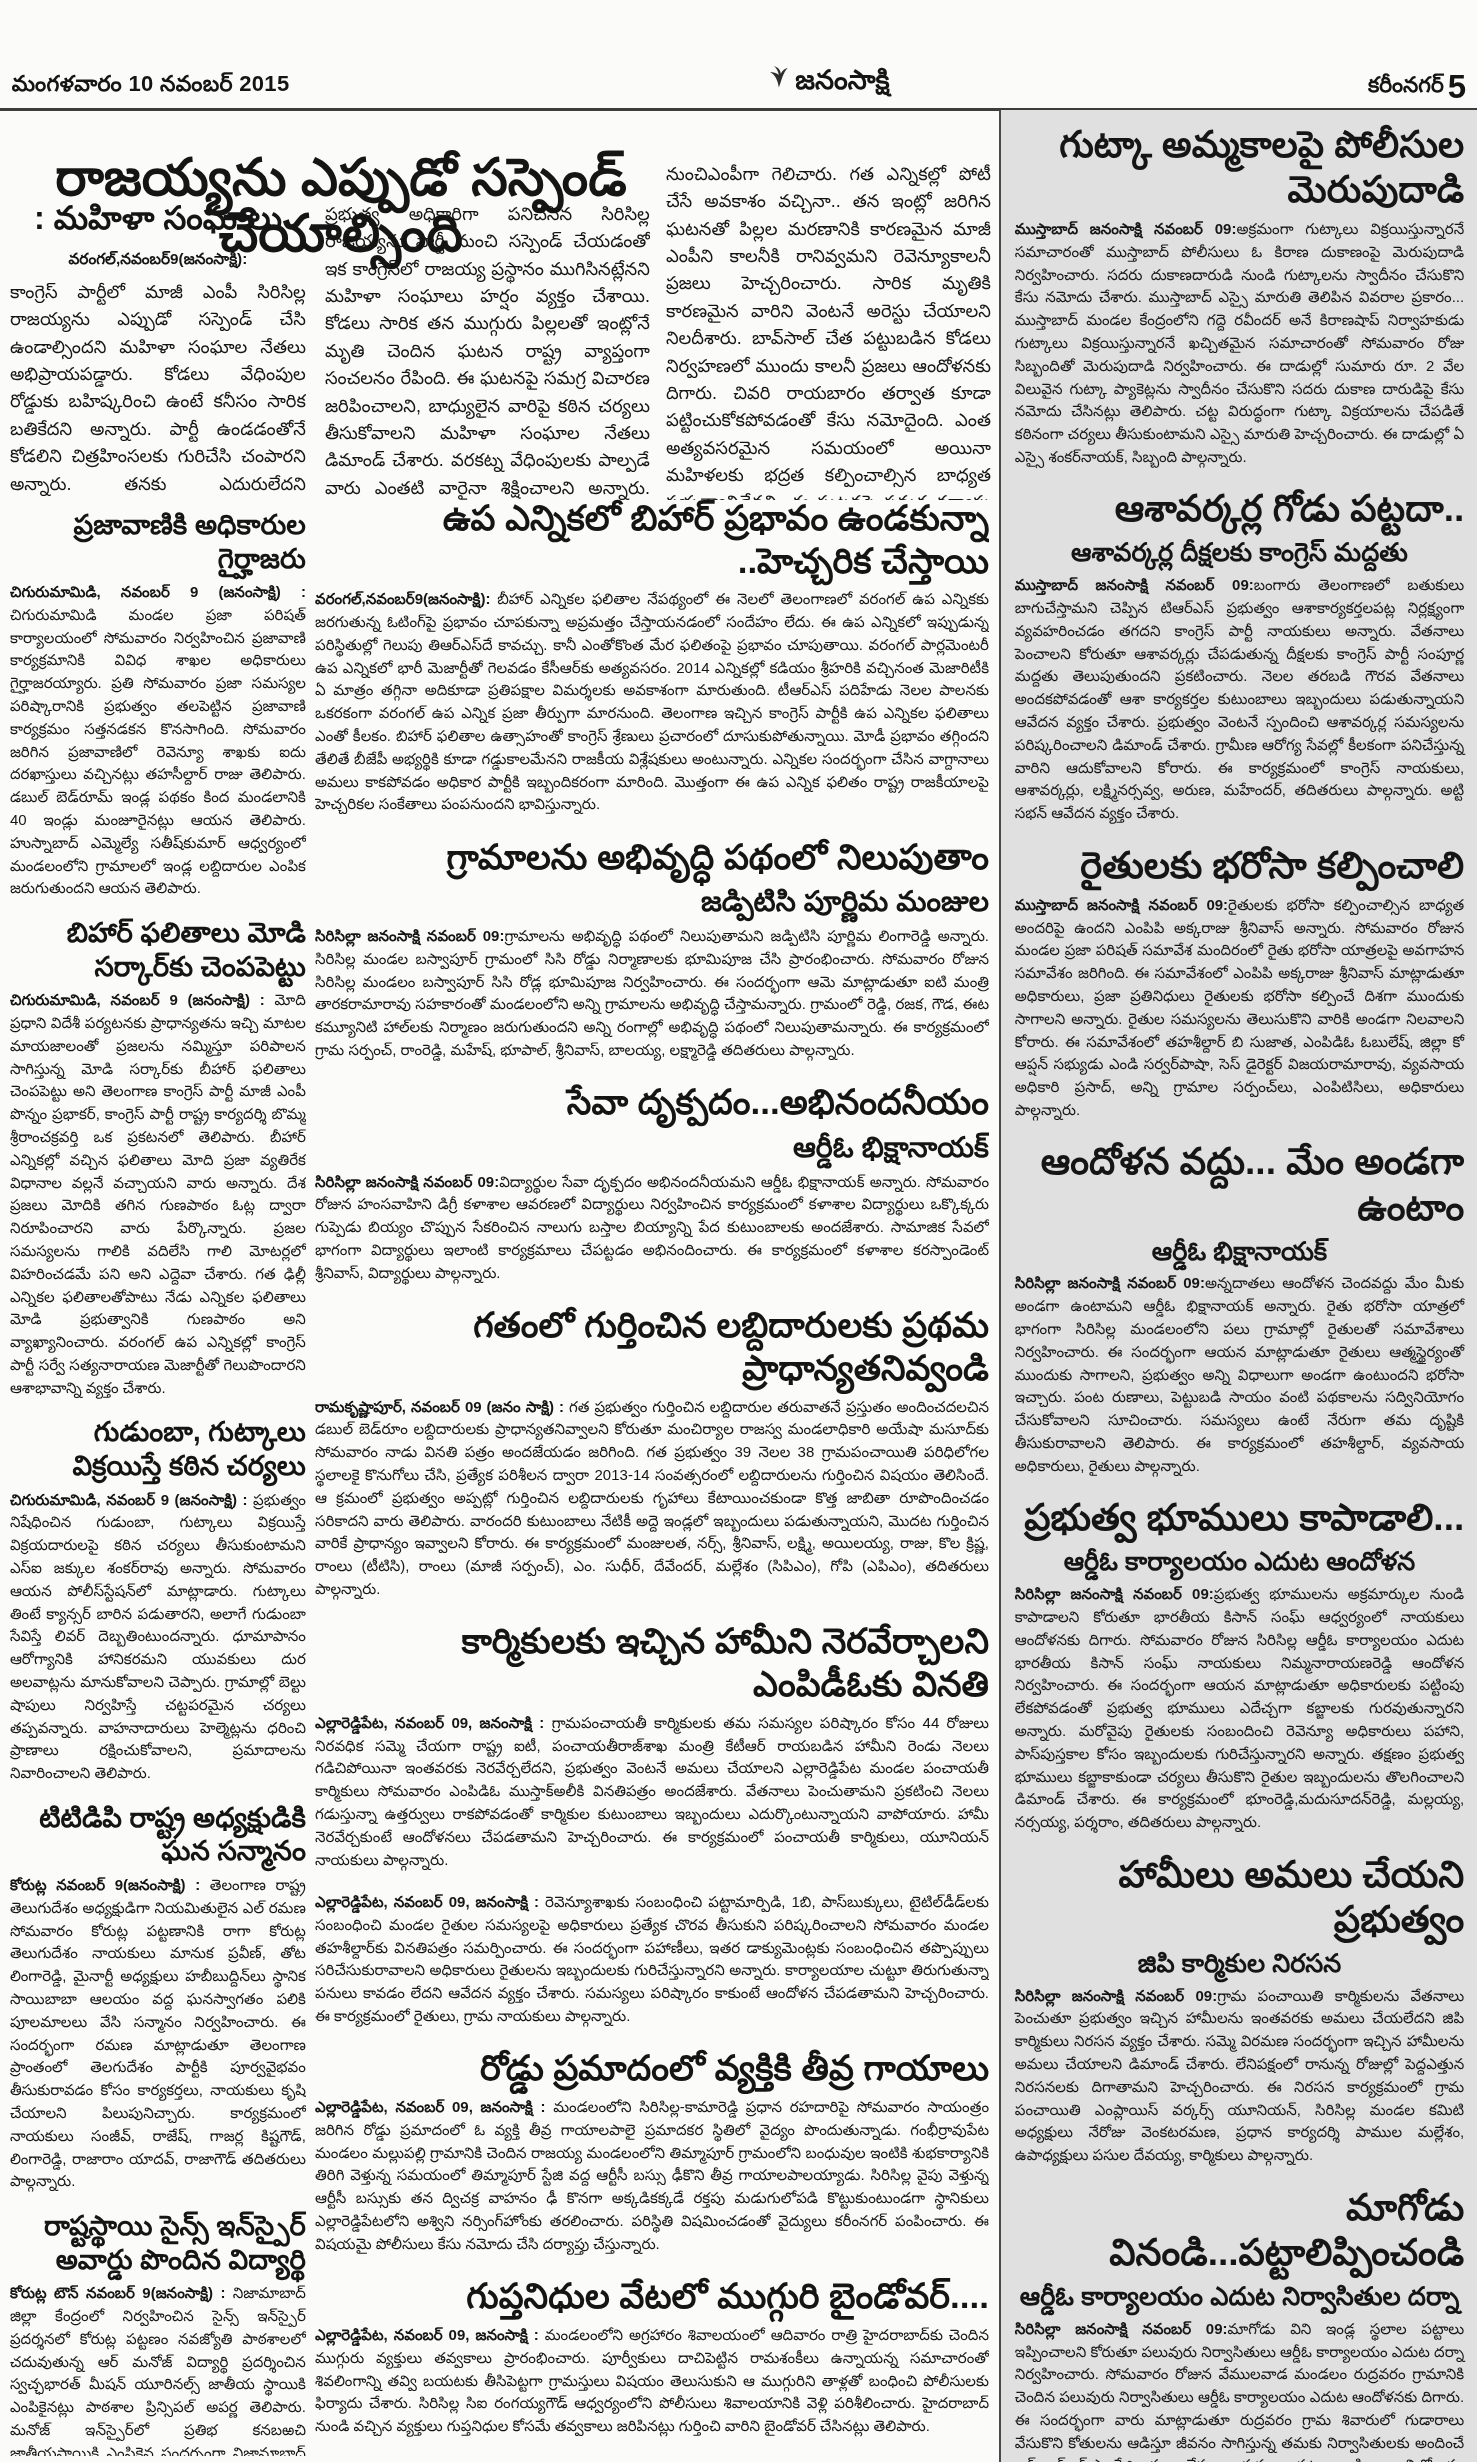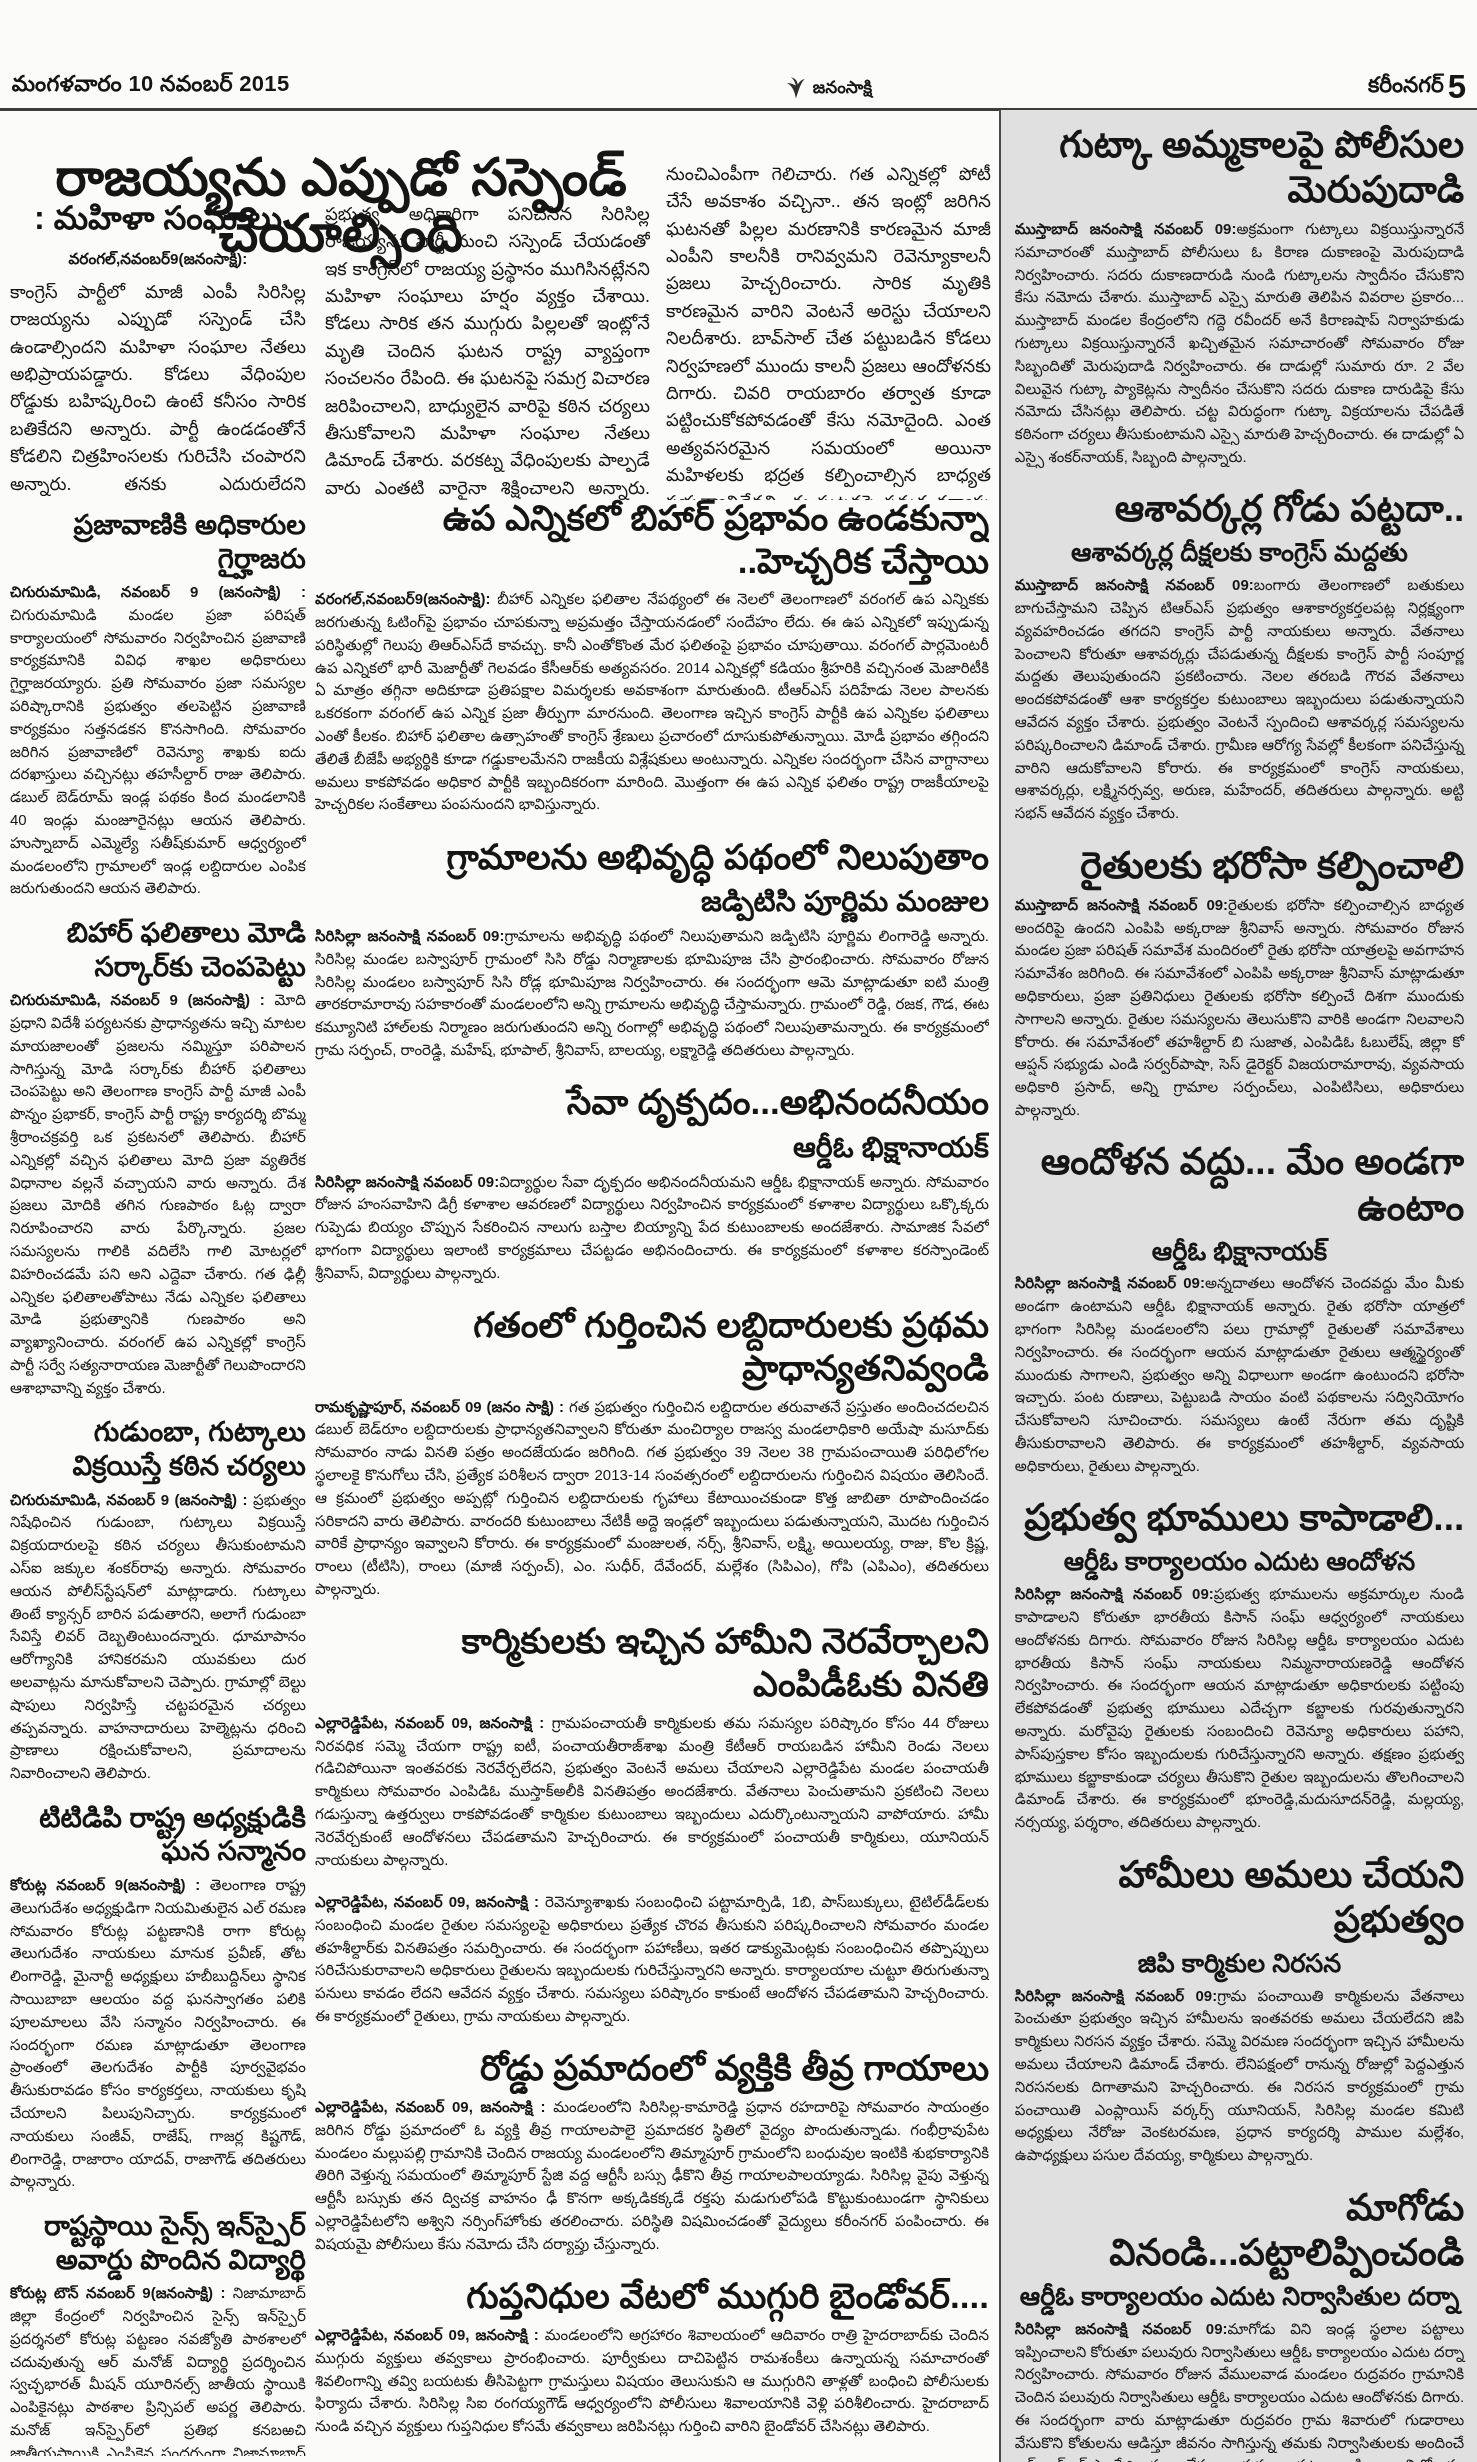--- a/index.html
+++ b/index.html
@@ -6,21 +6,21 @@
   body{
     width:1478px;height:2463px;position:relative;overflow:hidden;
     background:#fbfbf9;color:#151515;
     font-family:"Liberation Sans","DejaVu Sans",sans-serif;
     -webkit-font-smoothing:antialiased;
   }
   
   #header{position:absolute;left:11.8px;right:11.8px;top:51px;height:51px;
     display:flex;align-items:flex-end;justify-content:space-between;}
   .hdr-date{font-size:22px;font-weight:bold;letter-spacing:0.3px;}
-  .masthead{display:flex;align-items:center;gap:5.9px;font-size:17px;font-weight:bold;}
+  .masthead{display:flex;align-items:flex-start;gap:5.9px;font-size:27px;font-weight:bold;}
   .masthead svg{display:block;margin-bottom:2px;}
   .page-label{font-size:21.7px;font-weight:bold;display:flex;align-items:flex-end;gap:4px;}
   .page-label .pgnum{font-size:33px;line-height:.9;}
   #top-rule{position:absolute;left:0;right:0;top:108px;height:3px;background:#3c3c3c;}
 
   
   .story{margin:0 0 15.8px 0;}
   .headline{font-weight:bold;text-align:right;margin:3.9px 0 5.9px 0;line-height:1.22;}
   .subhead{font-weight:bold;text-align:center;margin:0 0 4.9px 0;line-height:1.25;}
   .subhead:empty{display:none;}

